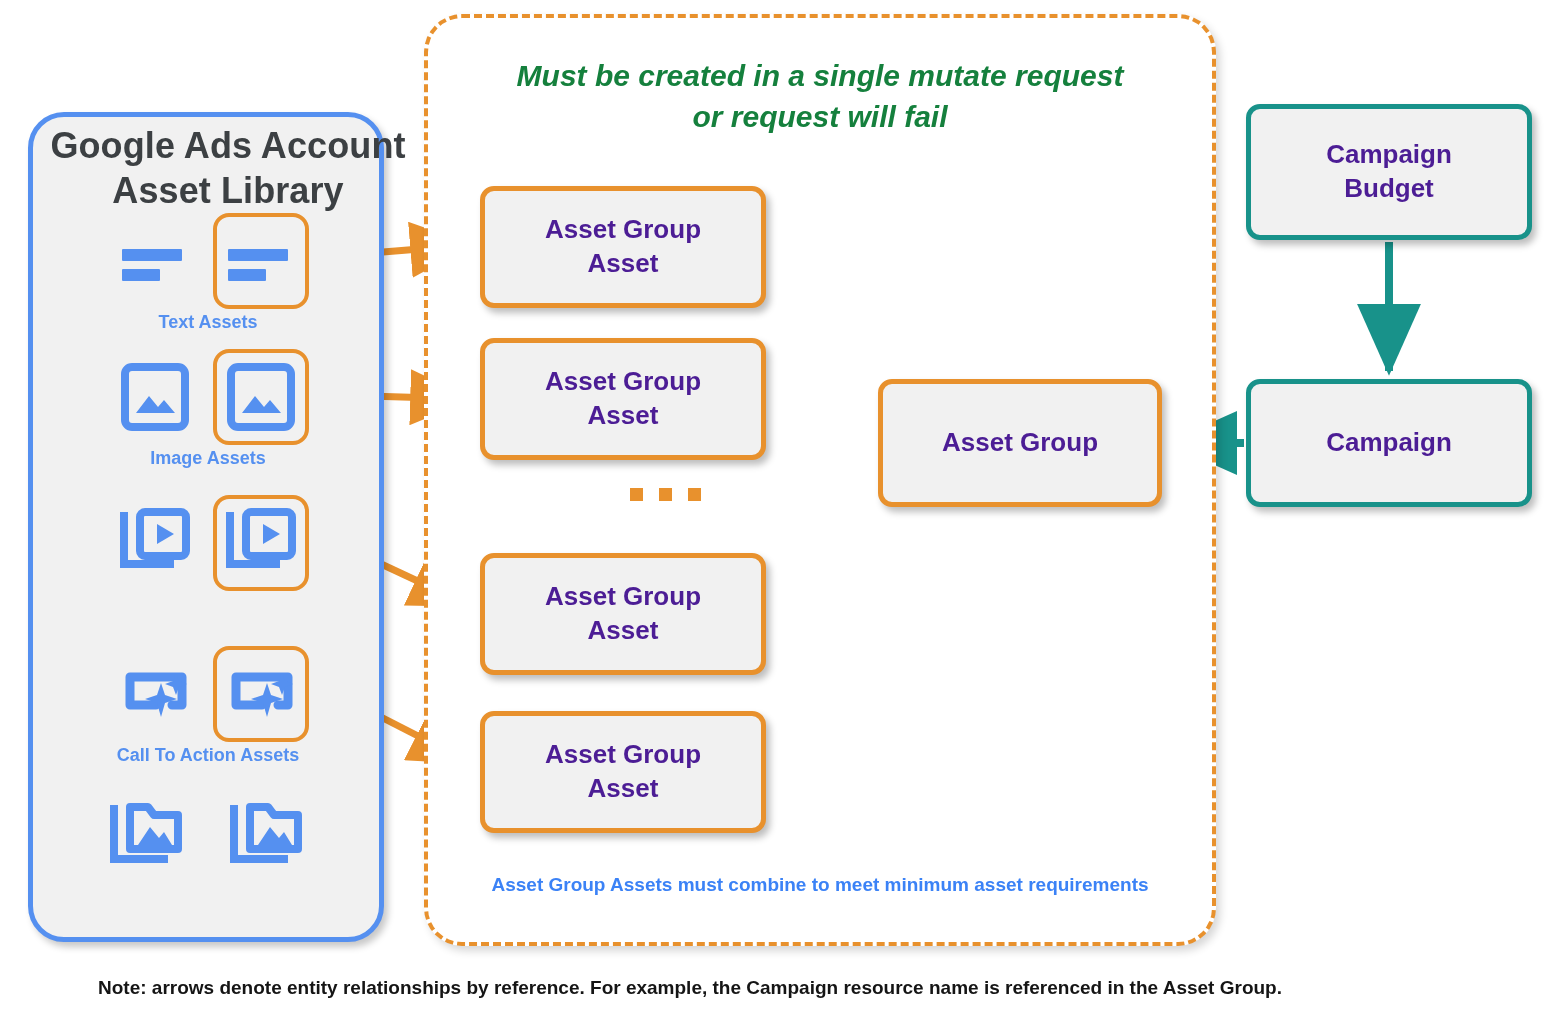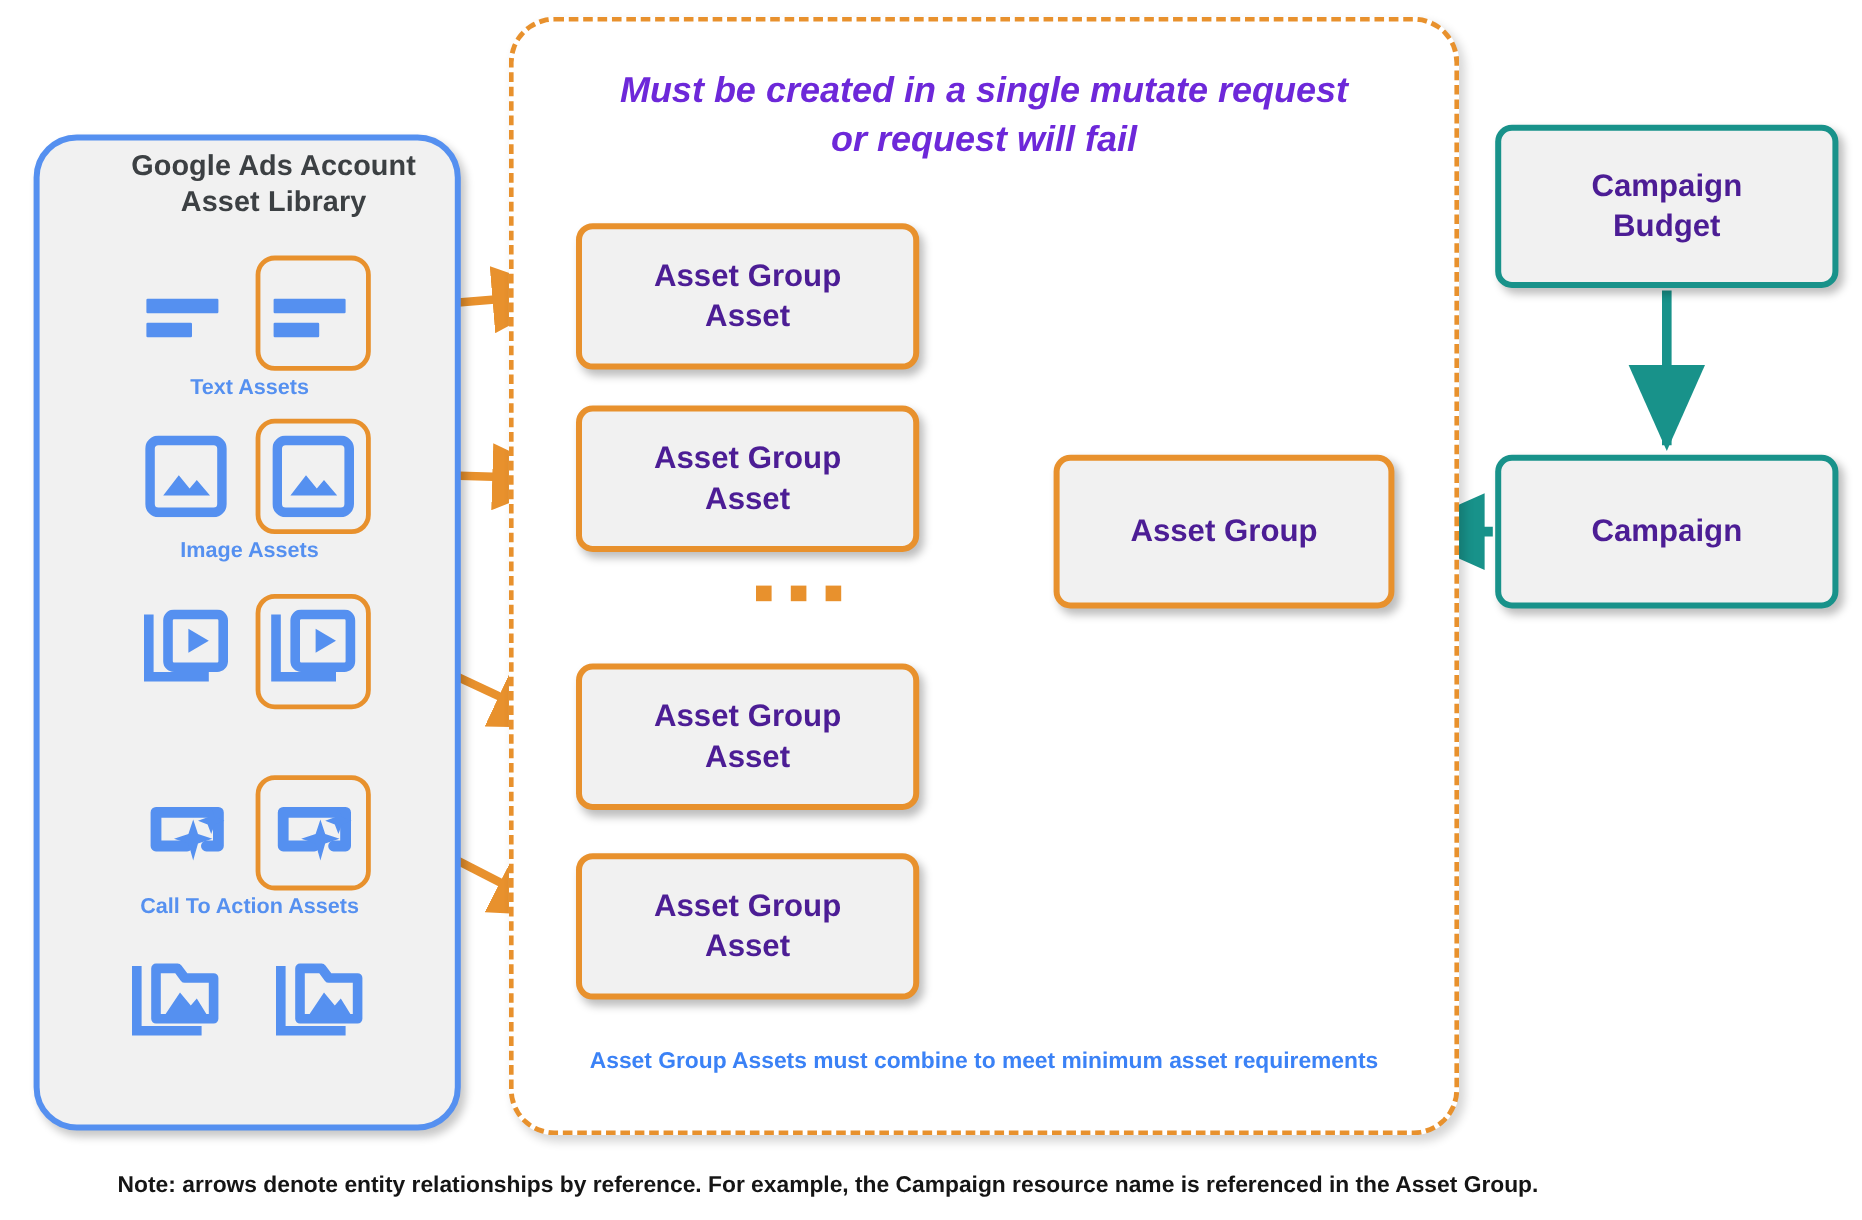--- a/index.html
+++ b/index.html
@@ -17,21 +17,21 @@
     position:absolute;left:28px;top:112px;width:356px;height:830px;
     background:#F1F1F1;
     border:5px solid #5590F0;
     border-radius:36px;
     box-shadow:4px 5px 7px rgba(0,0,0,0.22);
     box-sizing:border-box;
   }
   .library-title{
     position:absolute;left:28px;top:124px;width:400px;
     text-align:center;
-    font-size:24px;font-weight:bold;color:#3C4043;
+    font-size:36px;font-weight:bold;color:#3C4043;
     line-height:1.24;
     letter-spacing:.1px;
     white-space:pre-line;
   }
 
   .asset-row{position:absolute;left:28px;width:360px;}
   .asset-icons{
     display:flex;justify-content:center;align-items:center;
     height:98px;gap:10px;
   }
@@ -49,21 +49,21 @@
     position:absolute;left:424px;top:14px;width:792px;height:932px;
     border:4px dashed #E8912D;
     border-radius:38px;
     background:#ffffff;
     box-shadow:4px 5px 8px rgba(0,0,0,0.16);
     box-sizing:border-box;
   }
   .mutate-caption{
     position:absolute;left:440px;top:56px;width:760px;
     text-align:center;
-    font-size:30px;font-style:italic;font-weight:bold;color:#6d28d9;
+    font-size:30px;font-style:italic;font-weight:bold;color:#15803d;
     line-height:1.36;
     white-space:pre-line;
   }
   .mutate-footnote{
     position:absolute;left:440px;top:874px;width:760px;
     text-align:center;
     font-size:19px;font-weight:bold;color:#3b82f6;
   }
 
   

